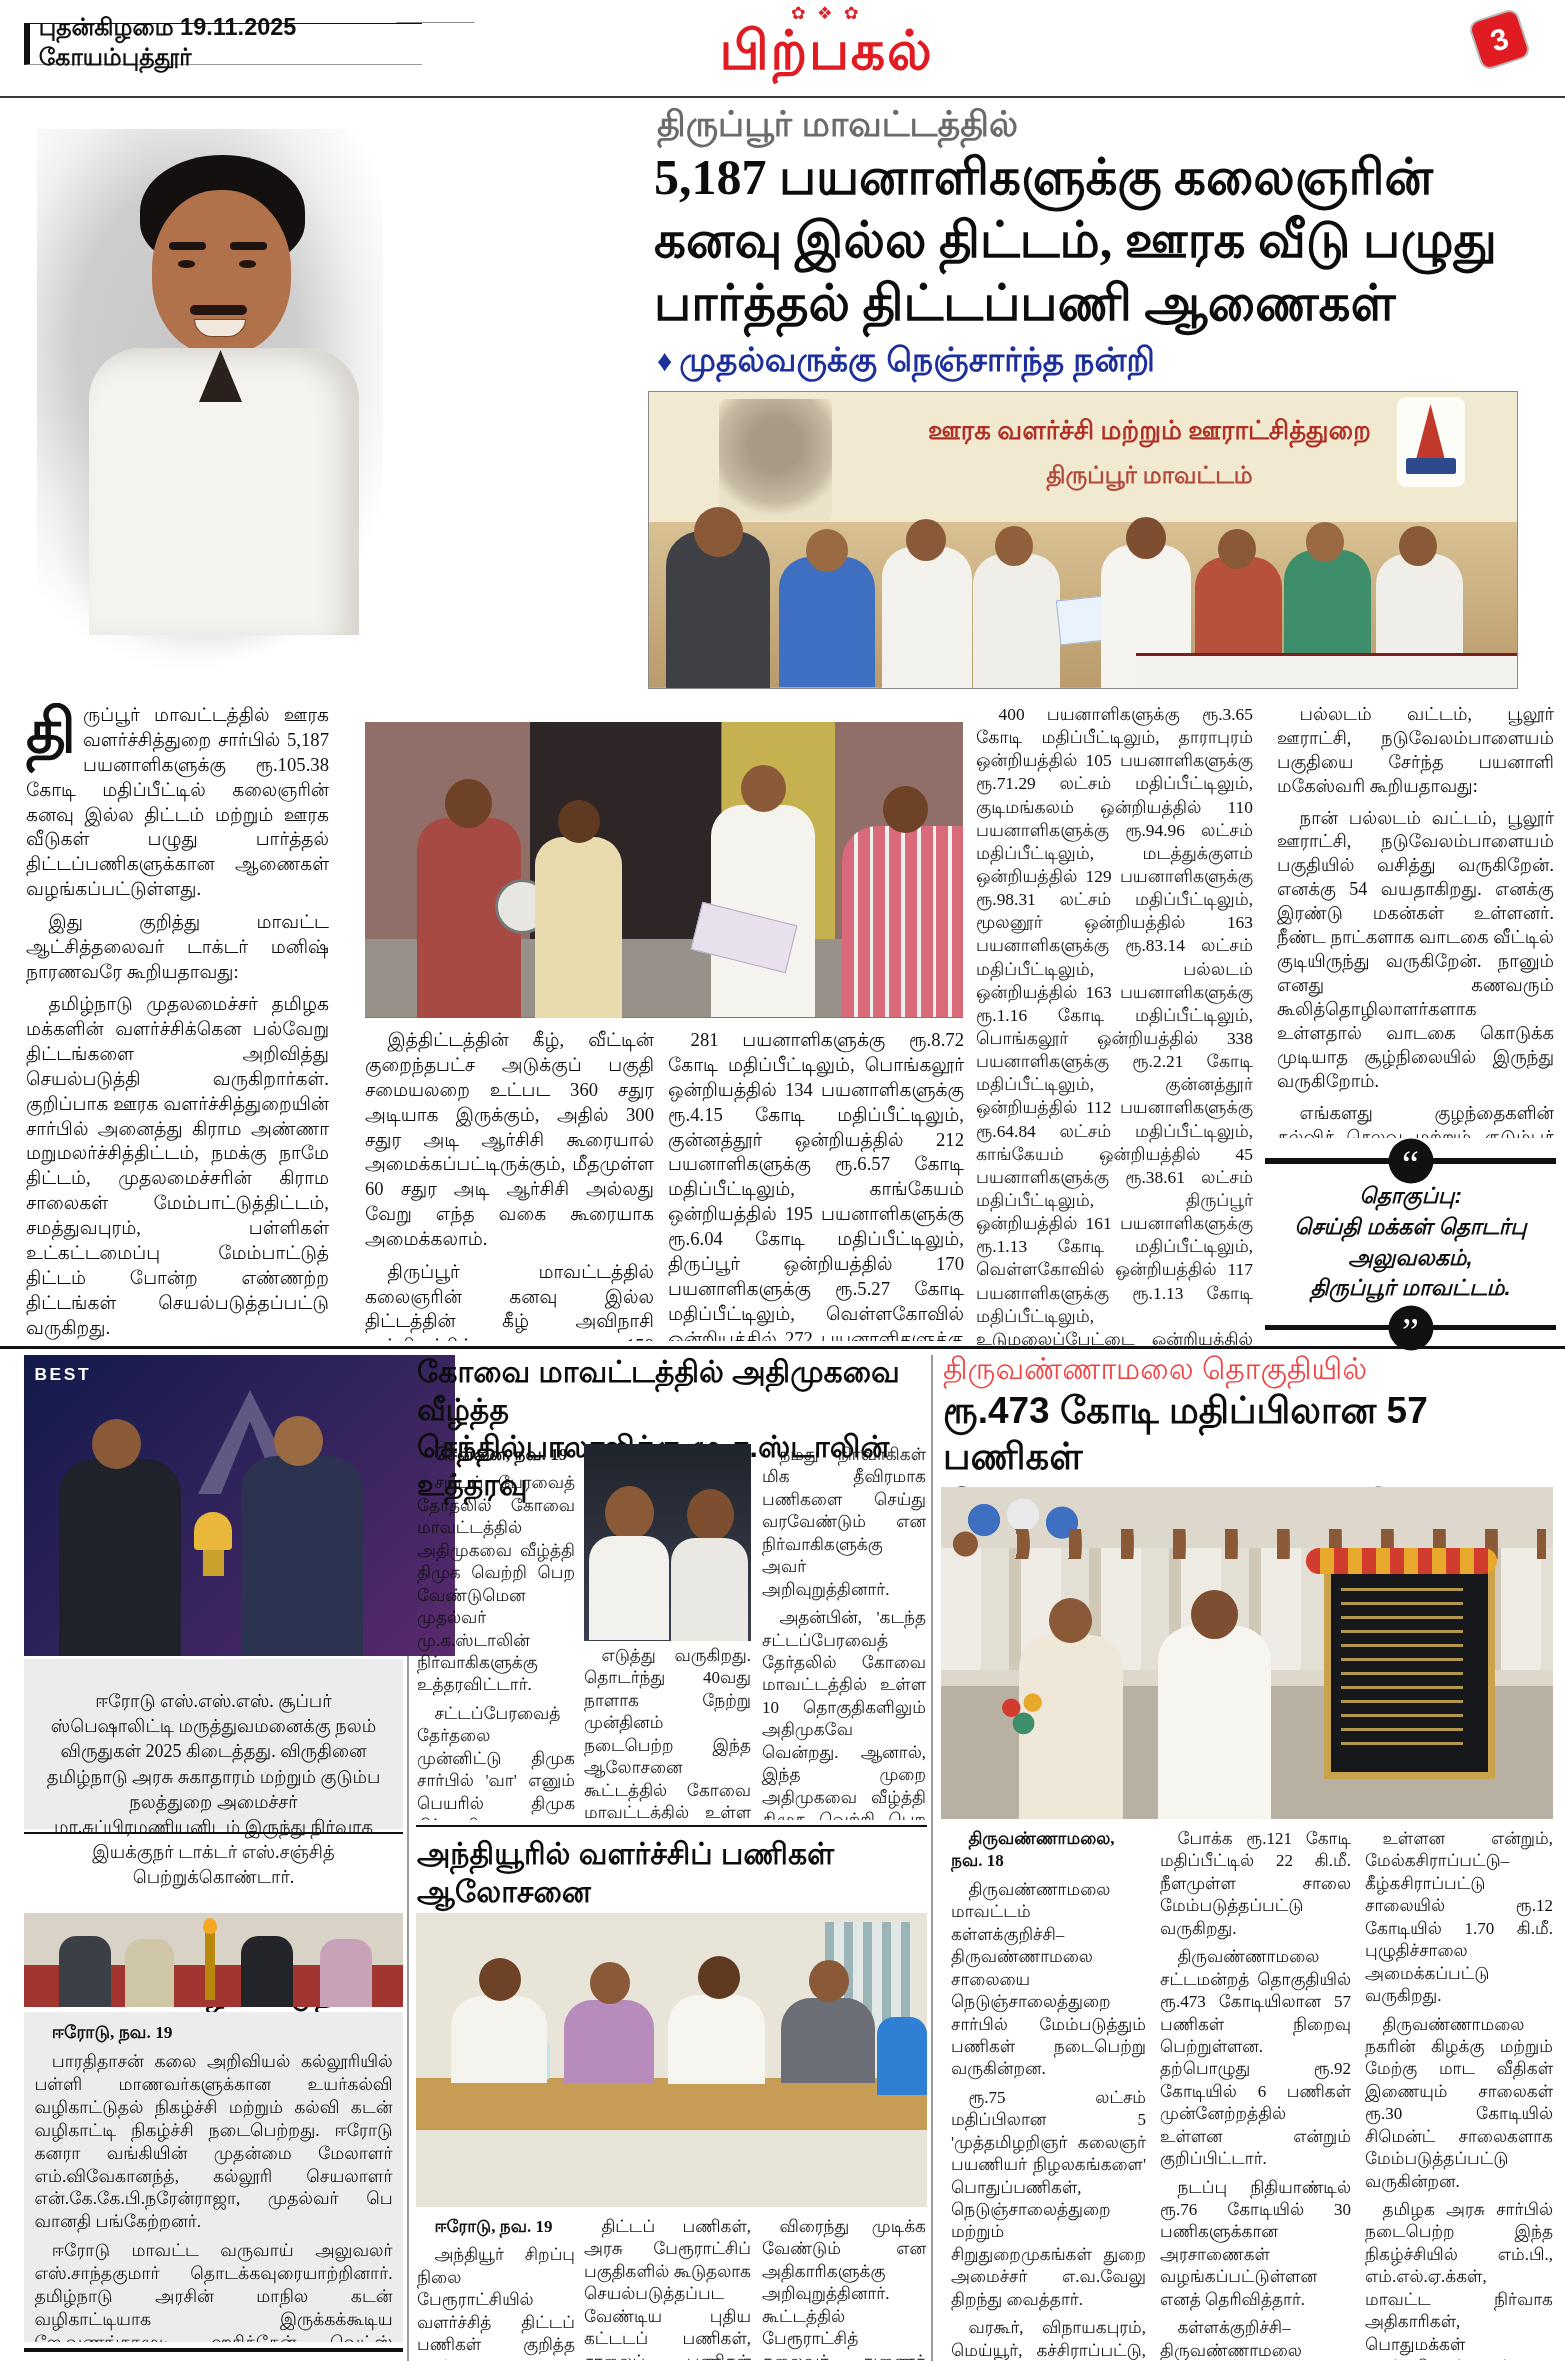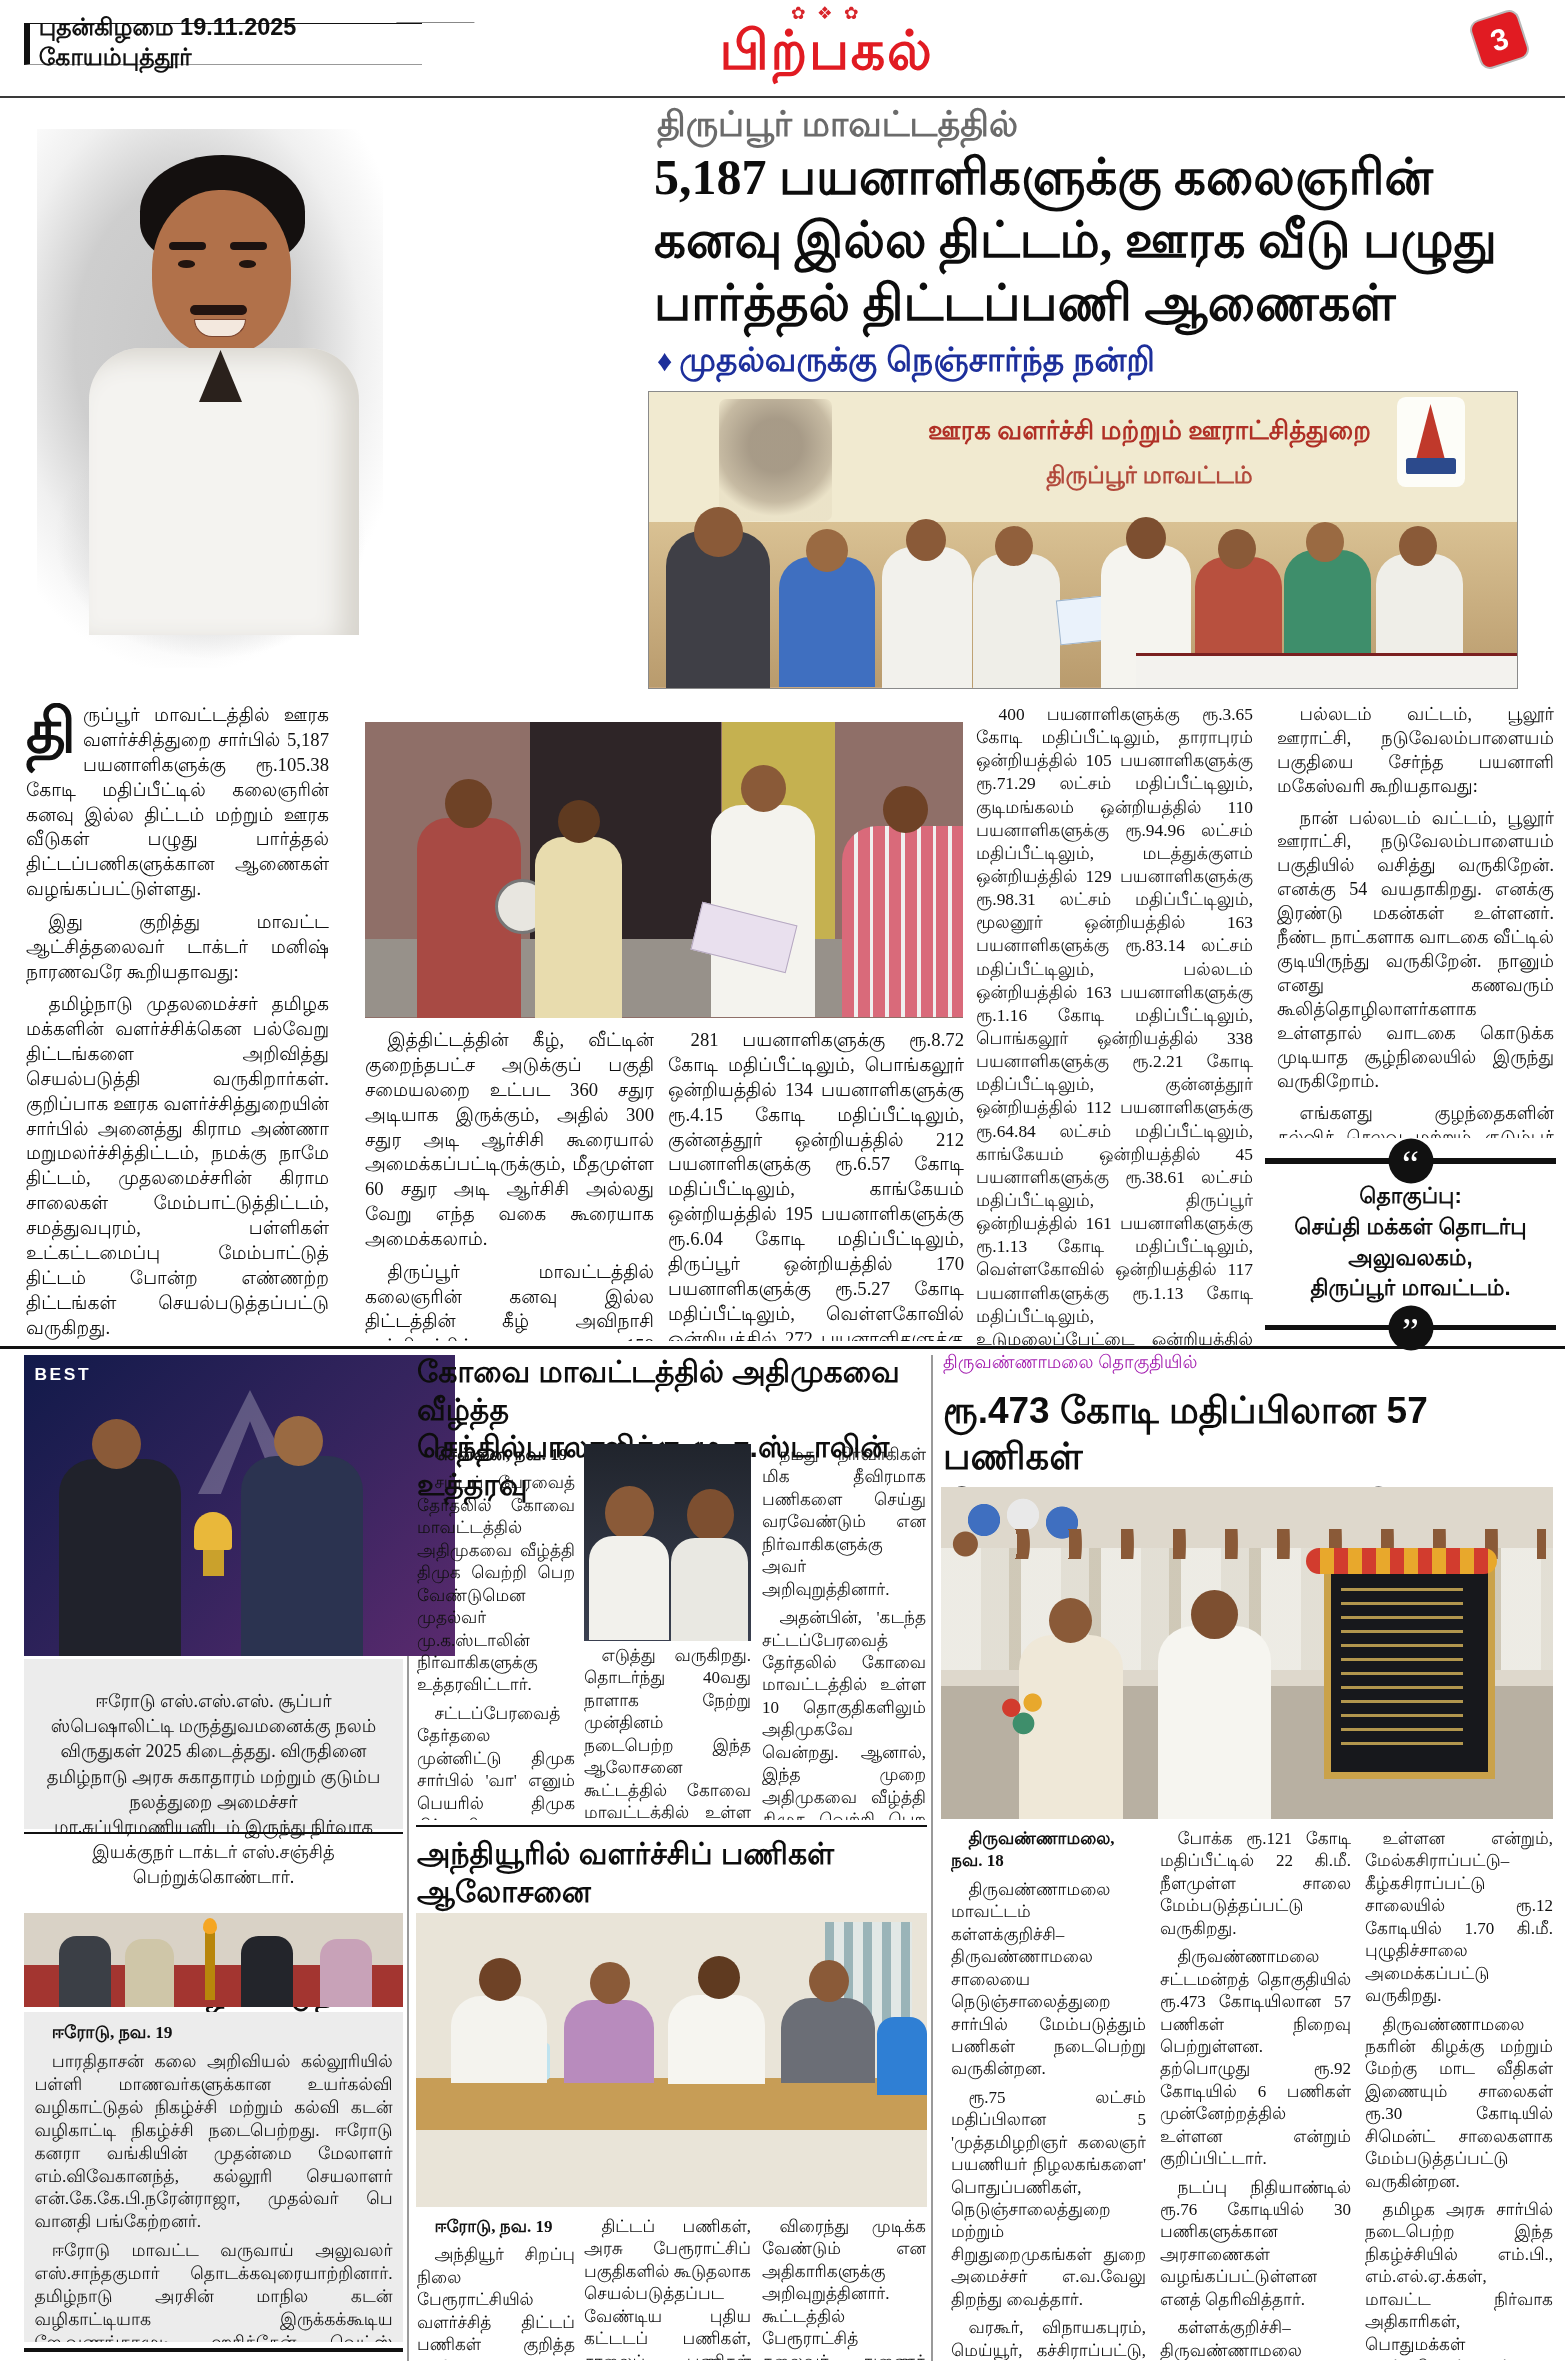--- a/index.html
+++ b/index.html
@@ -36,21 +36,21 @@
   .bt{position:absolute;font-size:18.7px;line-height:1.33;overflow:hidden;}
   .bt p{margin:0 0 7.8px;text-indent:22.6px;text-align:justify;}
   .bt p.nodent{text-indent:0;}
   .dropcap{float:left;font-size:61px;line-height:0.82;font-weight:bold;padding:3.5px 7px 0 0;}
   
   .qbox{position:absolute;left:1265px;top:1141px;width:291px;height:196px;text-align:center;}
   .qline{position:relative;height:5.2px;background:#111;margin:17.4px 0;}
   .qmark{position:absolute;left:50%;top:50%;transform:translate(-50%,-50%);width:45px;height:45px;
          background:#111;border-radius:50%;color:#fff;font-size:38px;line-height:50px;
          font-family:"Liberation Serif",serif;}
-  .qtext{font-family:"Liberation Sans",sans-serif;font-weight:bold;font-size:22px;line-height:1.4;color:#111;}
+  .qtext{font-family:"Liberation Sans",sans-serif;font-weight:bold;font-size:22px;line-height:1.4;color:#111;font-style:italic;}
   
   .hdiv{position:absolute;background:#111;}
   .vdiv{position:absolute;background:#9a9a9a;width:1.7px;}
   
   .bhl{position:absolute;font-family:"Liberation Sans",sans-serif;font-weight:bold;color:#0d0d0d;}
   .bhl .hl{margin:0;line-height:1.25;}
   .cap{position:absolute;background:#ececec;font-size:18px;line-height:1.4;text-align:center;
        padding:12px 15.7px;box-sizing:border-box;}
   .smallbt{position:absolute;font-size:17px;line-height:1.32;overflow:hidden;}
   .smallbt p{margin:0 0 6px;text-indent:17.4px;text-align:justify;}
@@ -273,21 +273,21 @@
     <p class="dateline">ஈரோடு, நவ. 19</p>
     <span><p>அந்தியூர் சிறப்பு நிலை பேரூராட்சியில் வளர்ச்சித் திட்டப் பணிகள் குறித்த ஆலோசனைக் கூட்டம் நடைபெற்றது. அதில் சட்டப் பேரவை உறுப்பினர் ஏ.ஜி.வெங்கடாசலம் பங்கேற்று, பேரூராட்சிப் பகுதியில் அமர்வு 2.0 குடிநீர்</p></span>
   </div>
   <div class="smallbt" style="left:584px;top:2216px;width:167px;height:144px;">
       <p>திட்டப் பணிகள், அரசு பேரூராட்சிப் பகுதிகளில் கூடுதலாக செயல்படுத்தப்பட வேண்டிய புதிய கட்டடப் பணிகள், சாலைப் பணிகள் மற்றும் கூடுதல் குடிநீர் தேவை குறித்து ஆலோசனை நடத்தினார். இப்பணிகளை</p>
     </div>
   <div class="smallbt" style="left:762px;top:2216px;width:164px;height:144px;">
       <p>விரைந்து முடிக்க வேண்டும் என அதிகாரிகளுக்கு அறிவுறுத்தினார். கூட்டத்தில் பேரூராட்சித் தலைவர், துணைத் தலைவர், செயல் அலுவலர் மற்றும் வார்டு உறுப்பினர்கள் உள்ளிட்டோர் பங்கேற்றனர்.</p>
     </div>
 
-  <div style="position:absolute;left:943px;top:1352px;font-family:'Liberation Sans',sans-serif;font-size:18px;color:#a21caf;">திருவண்ணாமலை தொகுதியில்</div>
+  <div style="position:absolute;left:943px;top:1352px;font-family:'Liberation Sans',sans-serif;font-size:30px;color:#ef4444;">திருவண்ணாமலை தொகுதியில்</div>
   <div class="bhl" style="left:943px;top:1388px;width:614px;font-size:37px;">
       <p class="hl">ரூ.473 கோடி மதிப்பிலான 57 பணிகள்</p>
       <p class="hl">நிறைவு - அமைச்சர் எ.வ.வேலு தகவல்</p>
     </div>
   <div class="photo" style="left:941px;top:1487px;width:612px;height:332px;background:linear-gradient(#ded8cc 60%,#b8b0a2 60%);">
     <div class="shape" style="left:17.4px;top:7px;width:130px;height:52px;
          background:radial-gradient(circle at 20% 50%,#3f6fc0 0 15.7px,transparent 16.5px),radial-gradient(circle at 50% 40%,#e9e9e9 0 15.7px,transparent 16.5px),radial-gradient(circle at 80% 55%,#3f6fc0 0 15.7px,transparent 16.5px);"></div>
     <div class="shape" style="left:0;top:61px;width:612px;height:122px;
          background:repeating-linear-gradient(90deg,#f0efe9 0 40px,#e3e0d6 40px 68px,#cdc6b4 68px 80px);opacity:.85;"></div>
     <div class="shape" style="left:7px;top:42px;width:598px;height:30px;

